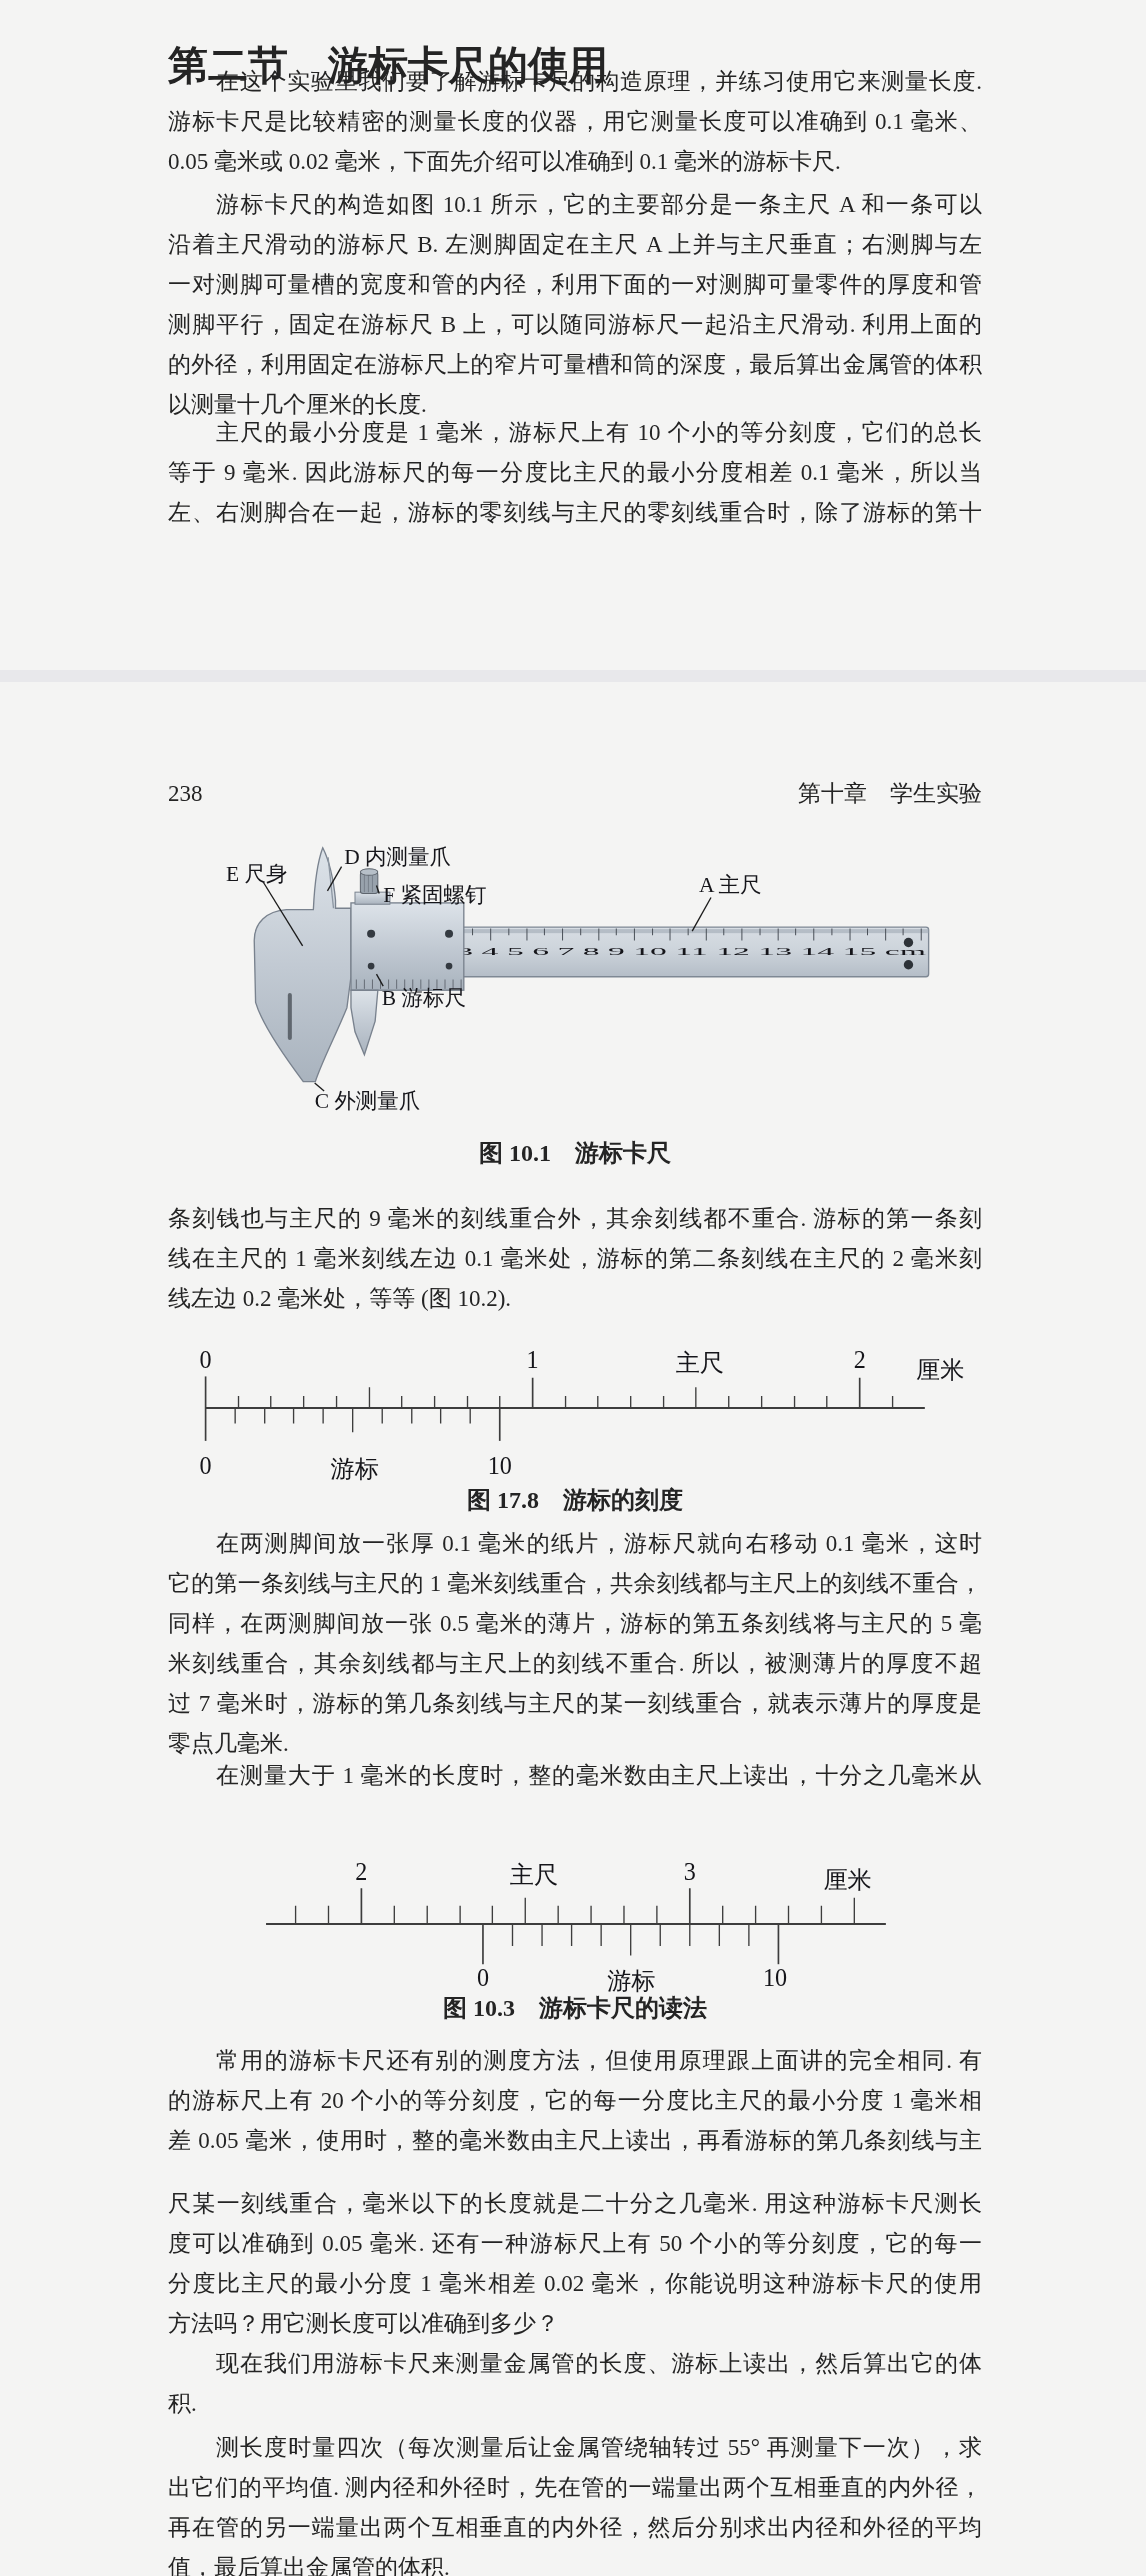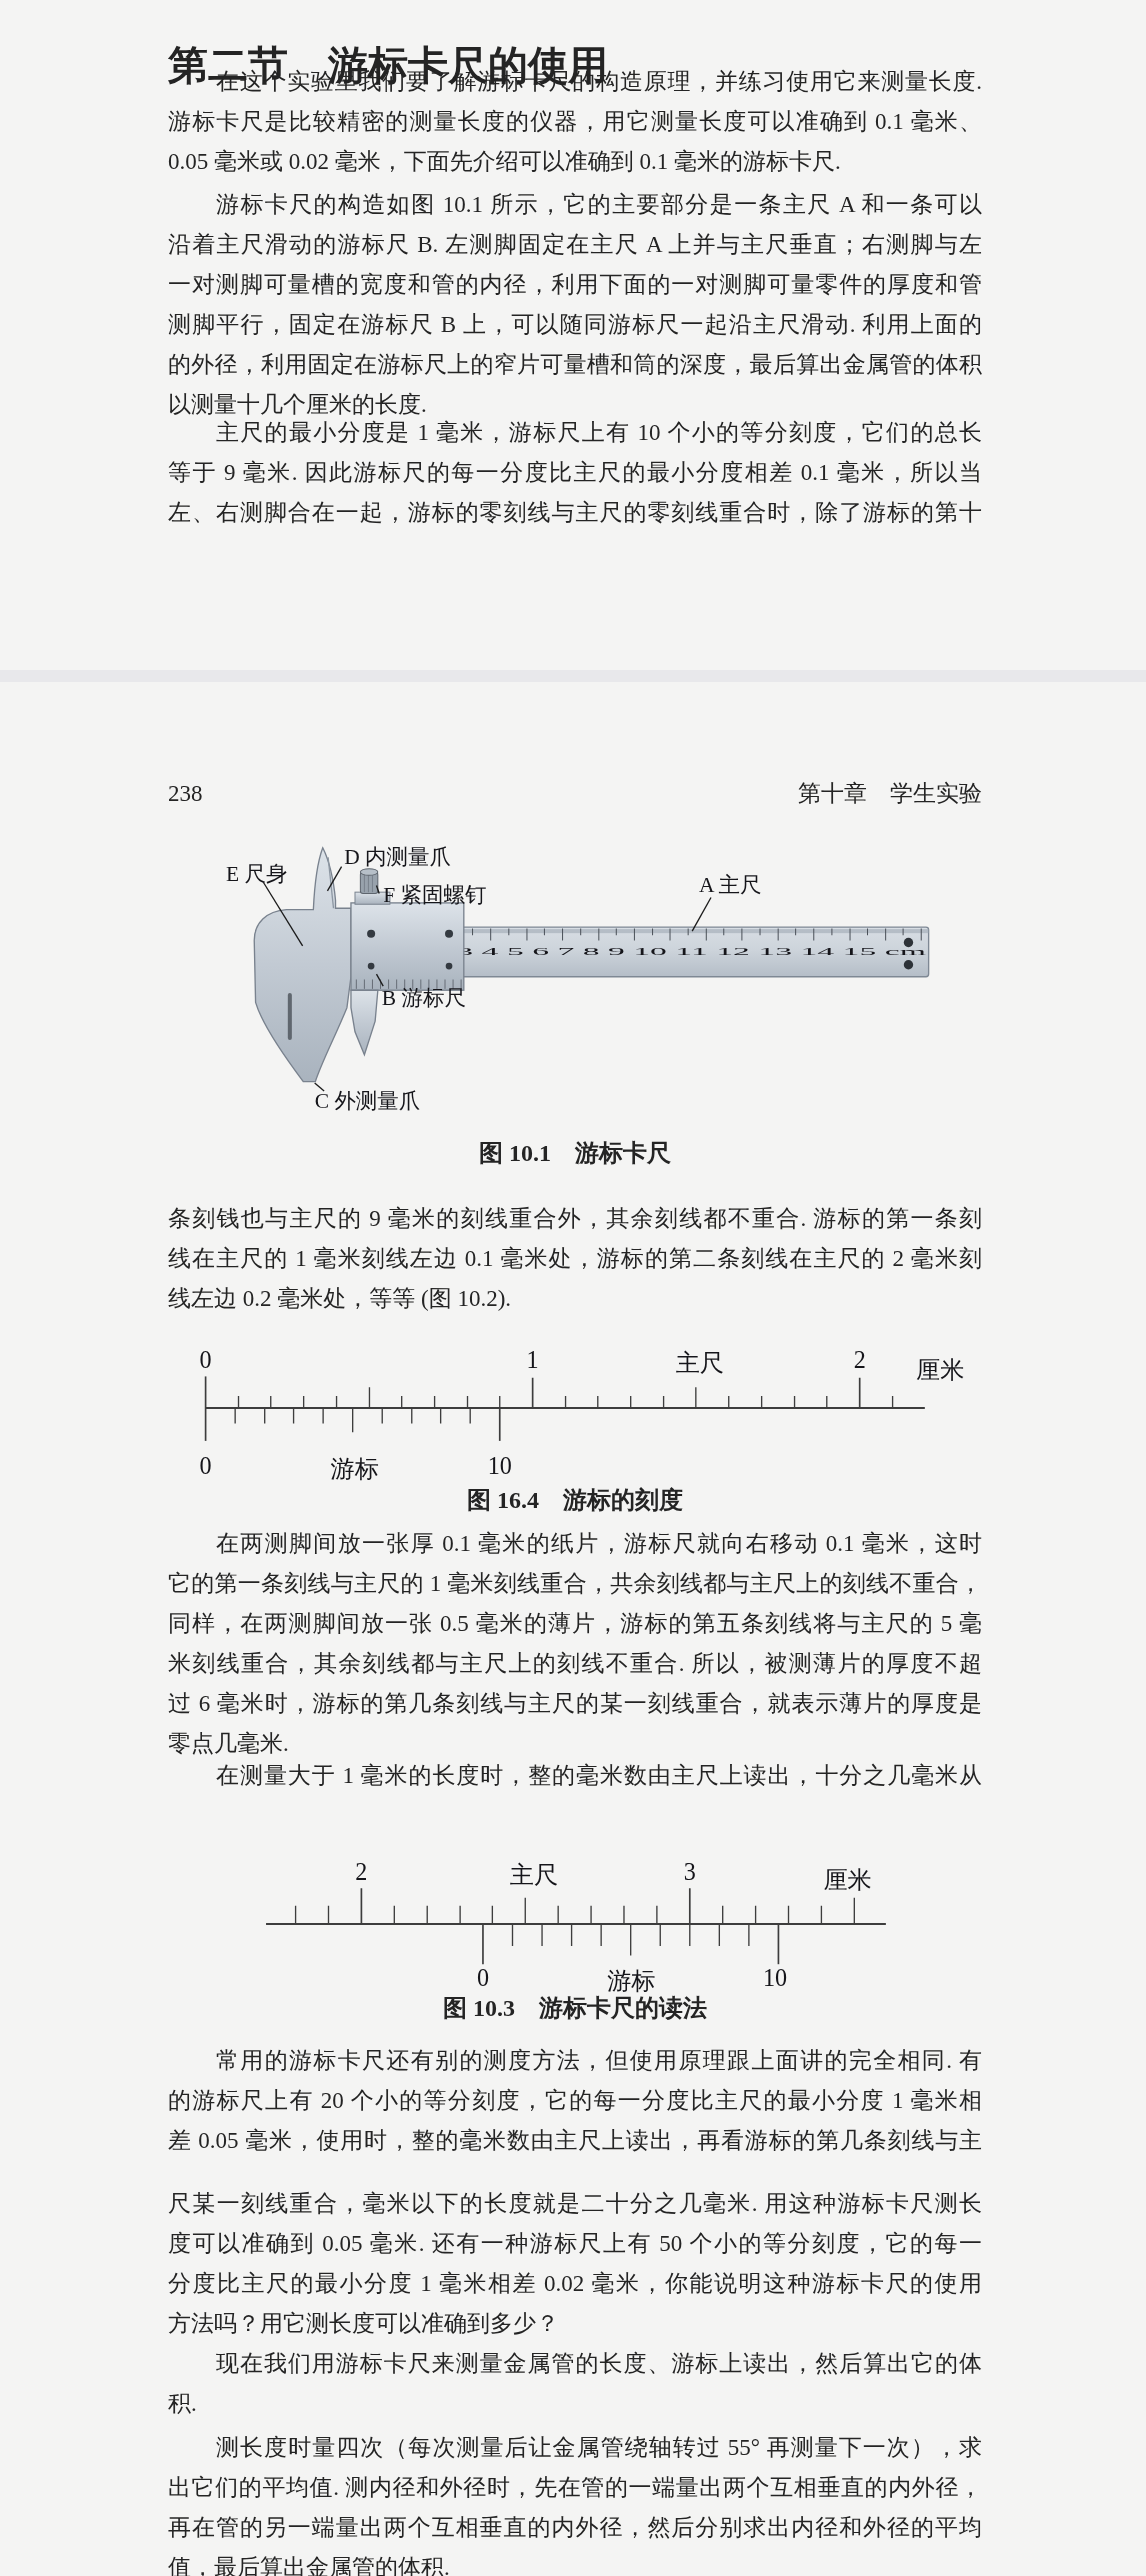--- a/index.html
+++ b/index.html
@@ -136,28 +136,28 @@
   <path d="M550,2066V2097 M1036,2066V2097" stroke="#3d3d3d" stroke-width="2"></path>
   <path d="M355,2079V2097 M403,2079V2097 M452,2079V2097 M501,2079V2097 M598,2079V2097 M647,2079V2097 M696,2079V2097 M744,2079V2097 M842,2079V2097 M890,2079V2097 M939,2079V2097 M988,2079V2097 M1085,2079V2097 M1134,2079V2097 M1183,2079V2097 M1231,2079V2097 M1329,2079V2097" stroke="#3d3d3d" stroke-width="2"></path>
   <path d="M350,2097V2120 M394,2097V2120 M437,2097V2120 M481,2097V2120 M569,2097V2120 M613,2097V2120 M656,2097V2120 M700,2097V2120" stroke="#3d3d3d" stroke-width="2"></path>
   <path d="M525,2097V2133" stroke="#3d3d3d" stroke-width="2"></path>
   <path d="M744,2097V2146" stroke="#3d3d3d" stroke-width="2.5"></path>
 
   <text class="scale-num" x="306" y="2196" text-anchor="middle">0</text>
   <text class="scale-num" x="528" y="2200" text-anchor="middle">游标</text>
   <text class="scale-num" x="744" y="2196" text-anchor="middle">10</text>
 </svg>
-<div class="cap" style="top:1485px">图 16.4　游标的刻度</div>
+<div class="cap" style="top:1485px">图 17.8　游标的刻度</div>
 
 <div class="par indent" style="top:1524px">
   <div class="line">在两测脚间放一张厚 0.1 毫米的纸片，游标尺就向右移动 0.1 毫米，这时</div>
   <div class="line">它的第一条刻线与主尺的 1 毫米刻线重合，共余刻线都与主尺上的刻线不重合，</div>
   <div class="line">同样，在两测脚间放一张 0.5 毫米的薄片，游标的第五条刻线将与主尺的 5 毫</div>
   <div class="line">米刻线重合，其余刻线都与主尺上的刻线不重合. 所以，被测薄片的厚度不超</div>
-  <div class="line">过 6 毫米时，游标的第几条刻线与主尺的某一刻线重合，就表示薄片的厚度是</div>
+  <div class="line">过 7 毫米时，游标的第几条刻线与主尺的某一刻线重合，就表示薄片的厚度是</div>
   <div class="line end">零点几毫米.</div>
 </div>
 
 <div class="par indent" style="top:1756px">
   <div class="line">在测量大于 1 毫米的长度时，整的毫米数由主尺上读出，十分之几毫米从</div>
 </div>
 
 <svg class="figsvg" style="left:168px;top:1852px" width="826" height="168" viewBox="250 2758 1230 250">
   <text class="scale-num" x="538" y="2800" text-anchor="middle">2</text>
   <text class="scale-num" x="795" y="2804" text-anchor="middle">主尺</text>

